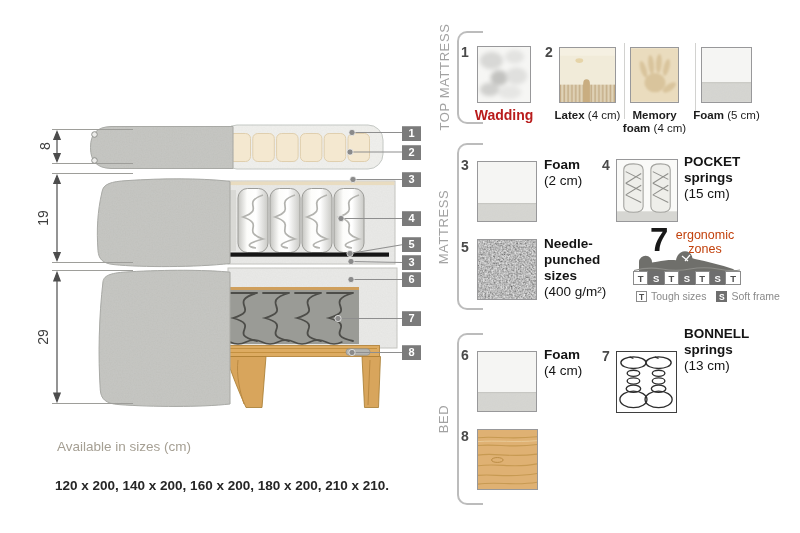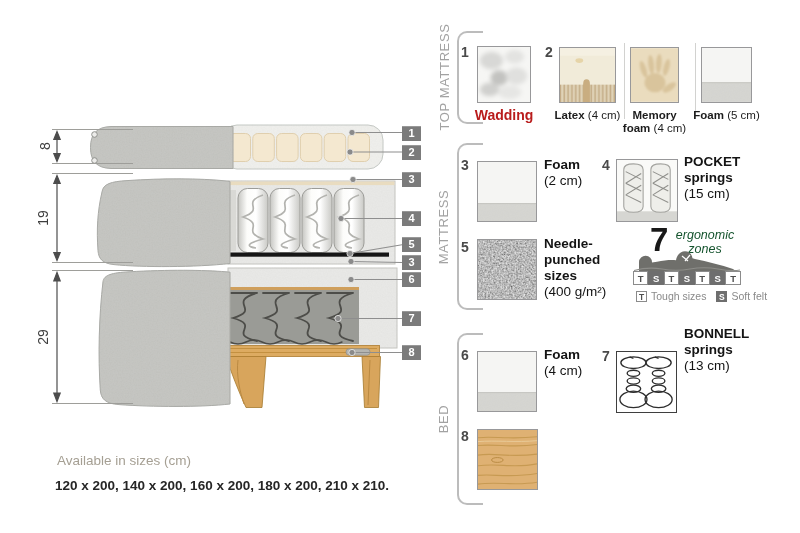--- a/index.html
+++ b/index.html
@@ -5,39 +5,39 @@
   html,body{margin:0;padding:0;background:#fff;}
   .stage{position:relative;width:800px;height:533px;background:#ffffff;
          font-family:"Liberation Sans",sans-serif;overflow:hidden;}
   .abs{position:absolute;}
   
   .callout{position:absolute;left:402px;width:19px;height:15px;background:#7b7b7b;color:#fff;
            font-size:11px;font-weight:bold;line-height:15px;text-align:center;
            box-shadow:inset 0 1px 0 rgba(255,255,255,.22);}
   .dim-num{position:absolute;width:22px;height:16px;font-size:14px;color:#3e3e3e;text-align:center;
            transform:rotate(-90deg);}
-  .sizes-title{position:absolute;left:57px;top:453px;font-size:13.5px;color:#a59f93;}
+  .sizes-title{position:absolute;left:57px;top:439px;font-size:13.5px;color:#a59f93;}
   .sizes-list{position:absolute;left:55px;top:478px;font-size:13.5px;font-weight:bold;color:#262626;}
   
   .sec-bracket{position:absolute;width:26px;border:2px solid #bcbcbc;border-right:none;
                border-radius:10px 0 0 10px;box-sizing:border-box;}
   .sec-title{position:absolute;width:150px;height:16px;color:#a2a2a2;font-size:13px;
              letter-spacing:.6px;text-align:center;white-space:nowrap;transform:rotate(-90deg);}
   .inum{position:absolute;font-size:14px;font-weight:bold;color:#4a4a4a;}
   .thumb{position:absolute;border:1px solid #98989a;box-sizing:border-box;background:#fff;}
   .thumb svg{display:block;width:100%;height:100%;}
   .thumb.bonnell{border:1.5px solid #3f3f3f;}
   .cap{position:absolute;text-align:center;font-size:11.5px;color:#1c1c1c;line-height:13px;}
   .cap .nm{font-weight:bold;}
   .cap.big{font-size:14px;font-weight:bold;color:#b91c1c;}
   .vdiv{position:absolute;width:1px;background:#d2d2d0;}
   .side-text{position:absolute;font-size:13.5px;line-height:16px;color:#141414;}
   .side-text .nm{font-weight:bold;}
   .ez-count{position:absolute;font-size:33px;font-weight:bold;color:#181818;line-height:33px;}
-  .ez-label{position:absolute;width:66px;text-align:center;font-size:12.5px;color:#14532d;line-height:13.5px;font-style:italic;}
+  .ez-label{position:absolute;width:66px;text-align:center;font-size:12.5px;color:#c2410c;line-height:13.5px;}
   .zones{position:absolute;display:flex;}
   .zbox{width:15.4px;height:14px;font-size:9.5px;font-weight:bold;text-align:center;line-height:13px;
         border:1px solid #8b8b8b;box-sizing:border-box;background:#fff;color:#4f4f4f;}
   .zbox.s{background:#6e6e6e;color:#fff;border-color:#6e6e6e;}
   .legend{position:absolute;display:flex;align-items:center;font-size:10.5px;color:#8a8a8a;}
   .lbox{display:inline-block;width:11px;height:11px;font-size:8.5px;font-weight:bold;text-align:center;
         line-height:10px;border:1px solid #8b8b8b;box-sizing:border-box;background:#fff;color:#4f4f4f;
         margin-right:4px;}
   .lbox.s{background:#6e6e6e;color:#fff;border-color:#6e6e6e;}
   .lgap{width:10px;}
@@ -336,21 +336,21 @@
     <span class="zbox s">S</span>
     <span class="zbox t">T</span>
     <span class="zbox s">S</span>
     <span class="zbox t">T</span>
   </div>
   <div class="legend" style="left:636px;top:290px">
     <span class="lbox">T</span>
     <span>Tough sizes</span>
     <span class="lgap"></span>
     <span class="lbox s">S</span>
-    <span>Soft felt</span>
+    <span>Soft frame</span>
   </div>
 
   <div class="inum" style="left:461px;top:347px">6</div>
   <div class="thumb" style="left:477px;top:351px;width:60px;height:61px">
     <svg viewBox="0 0 60 61">
       <rect width="60" height="61" fill="#f5f5f3"></rect>
       <rect y="42" width="60" height="19" fill="#d7d7d3" filter="url(#softnoise)"></rect>
       <line x1="0" y1="42" x2="60" y2="42" stroke="#c2c2be"></line>
     </svg>
   </div>

